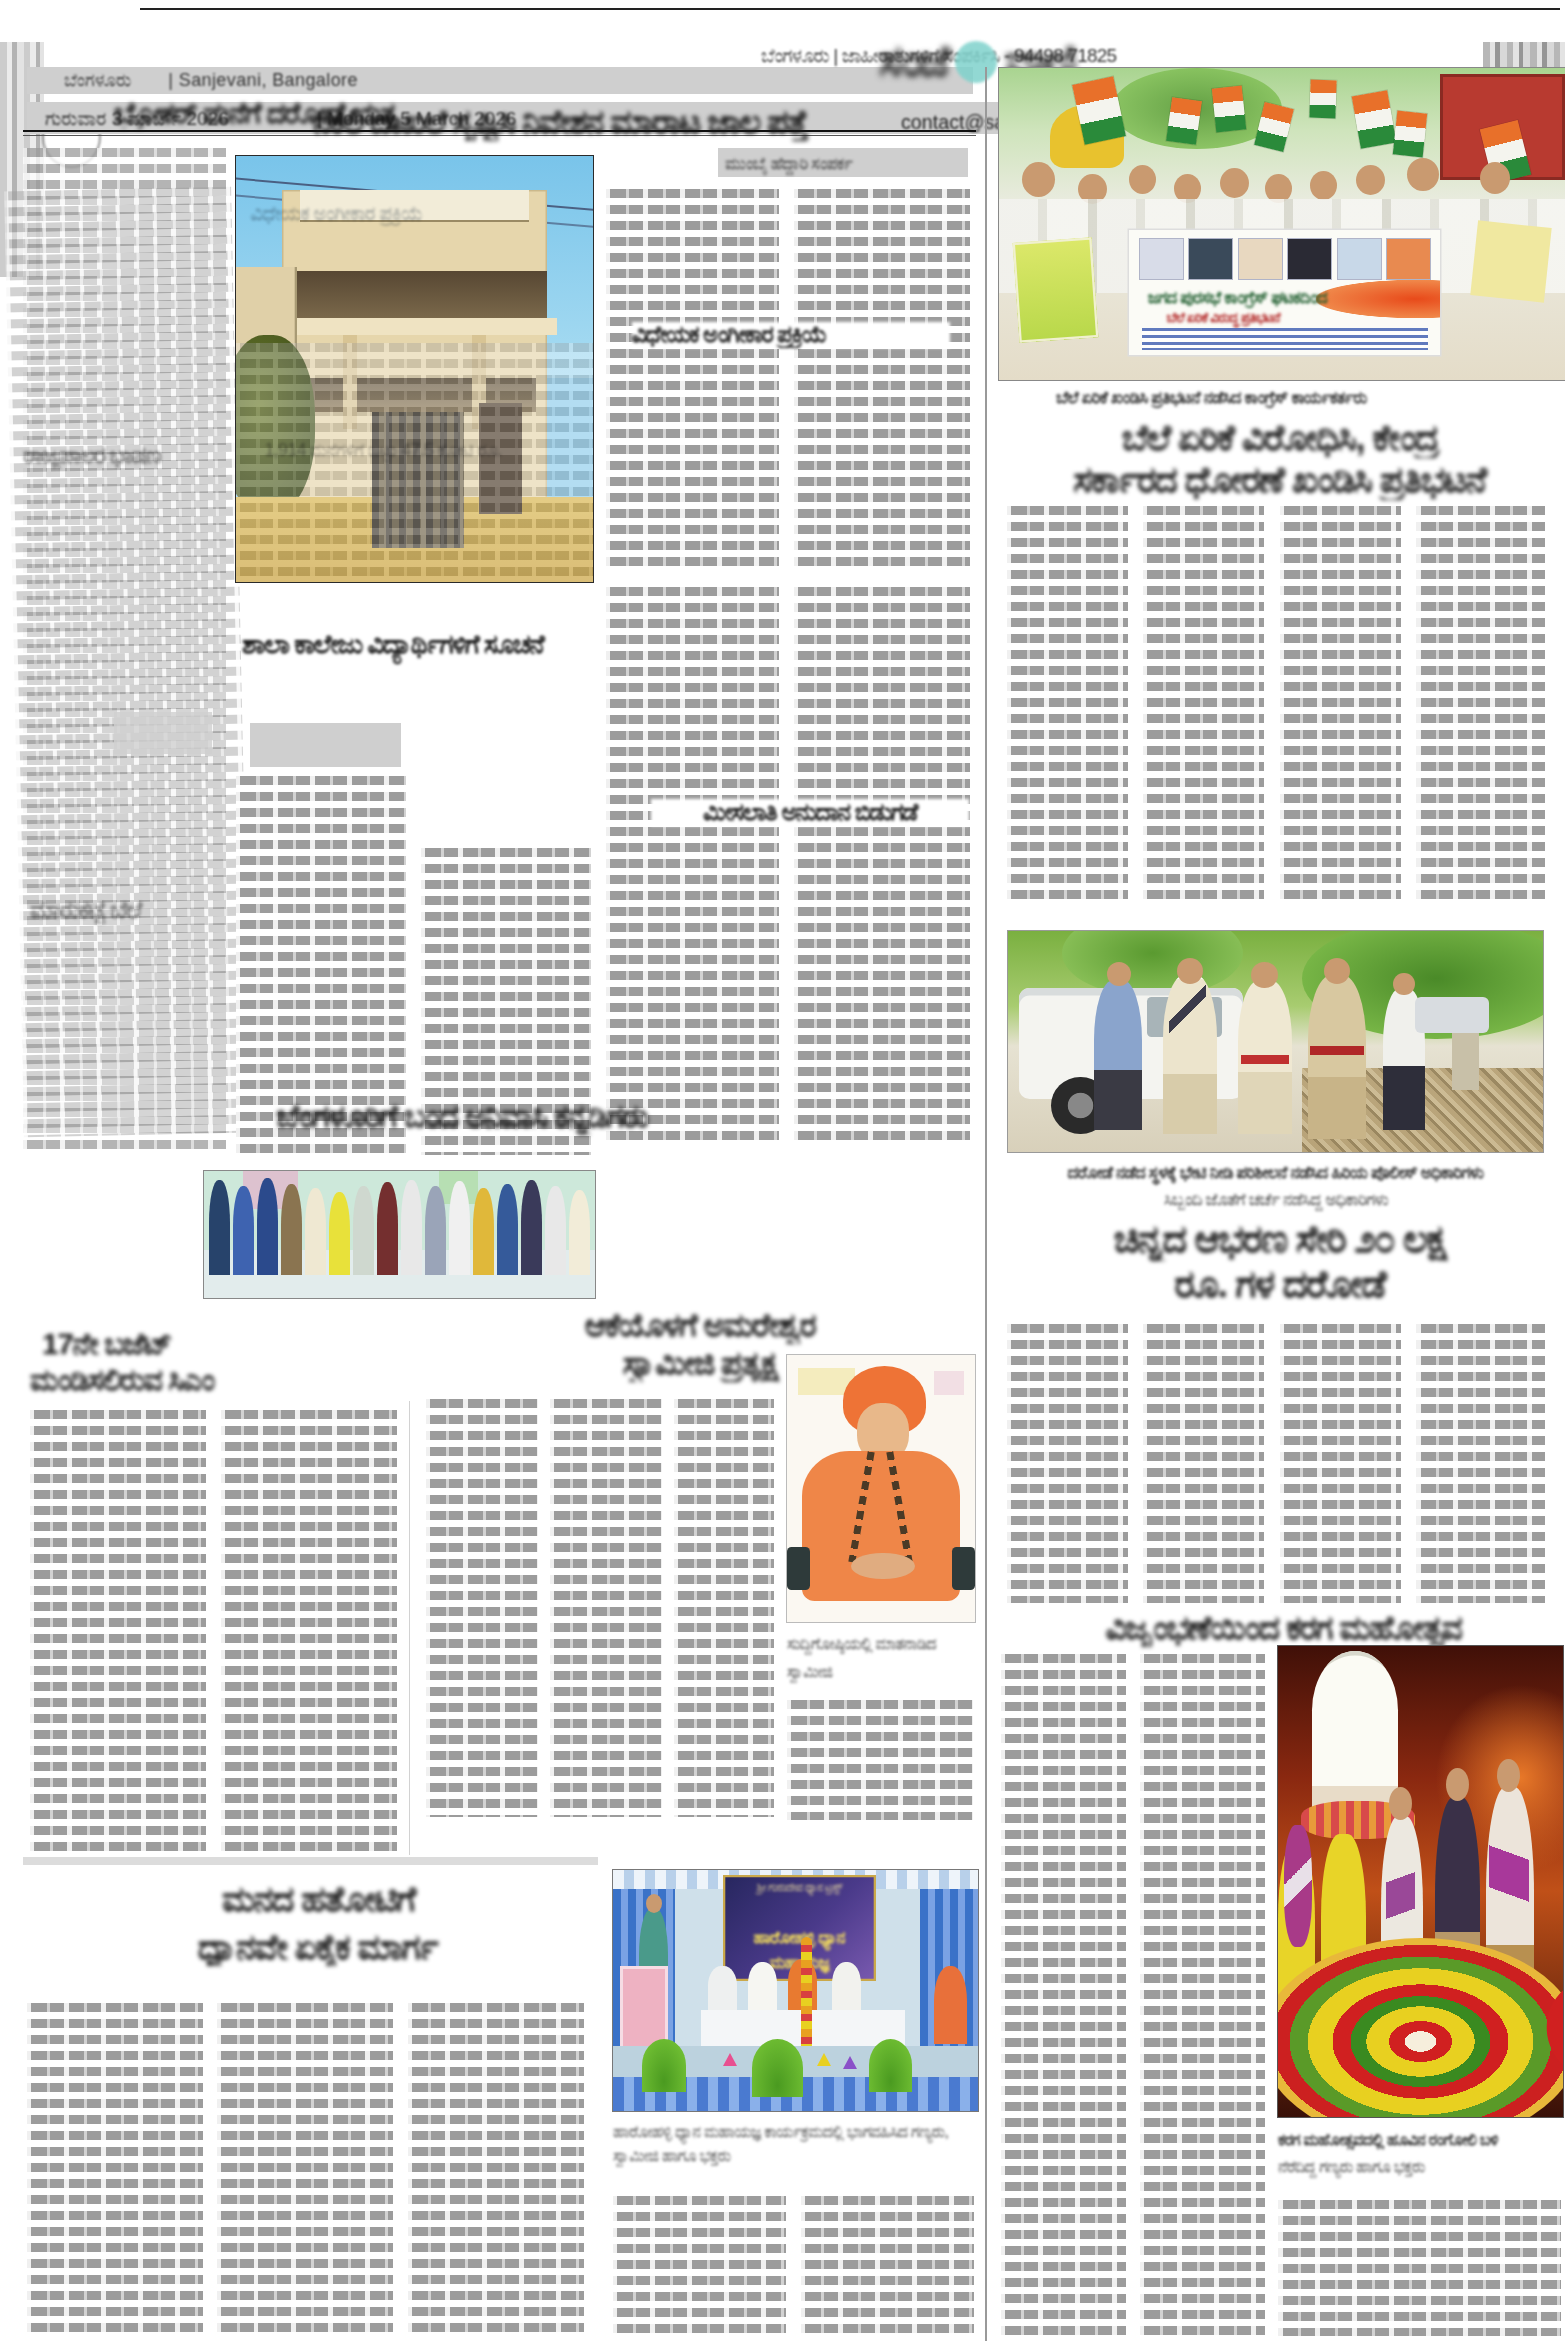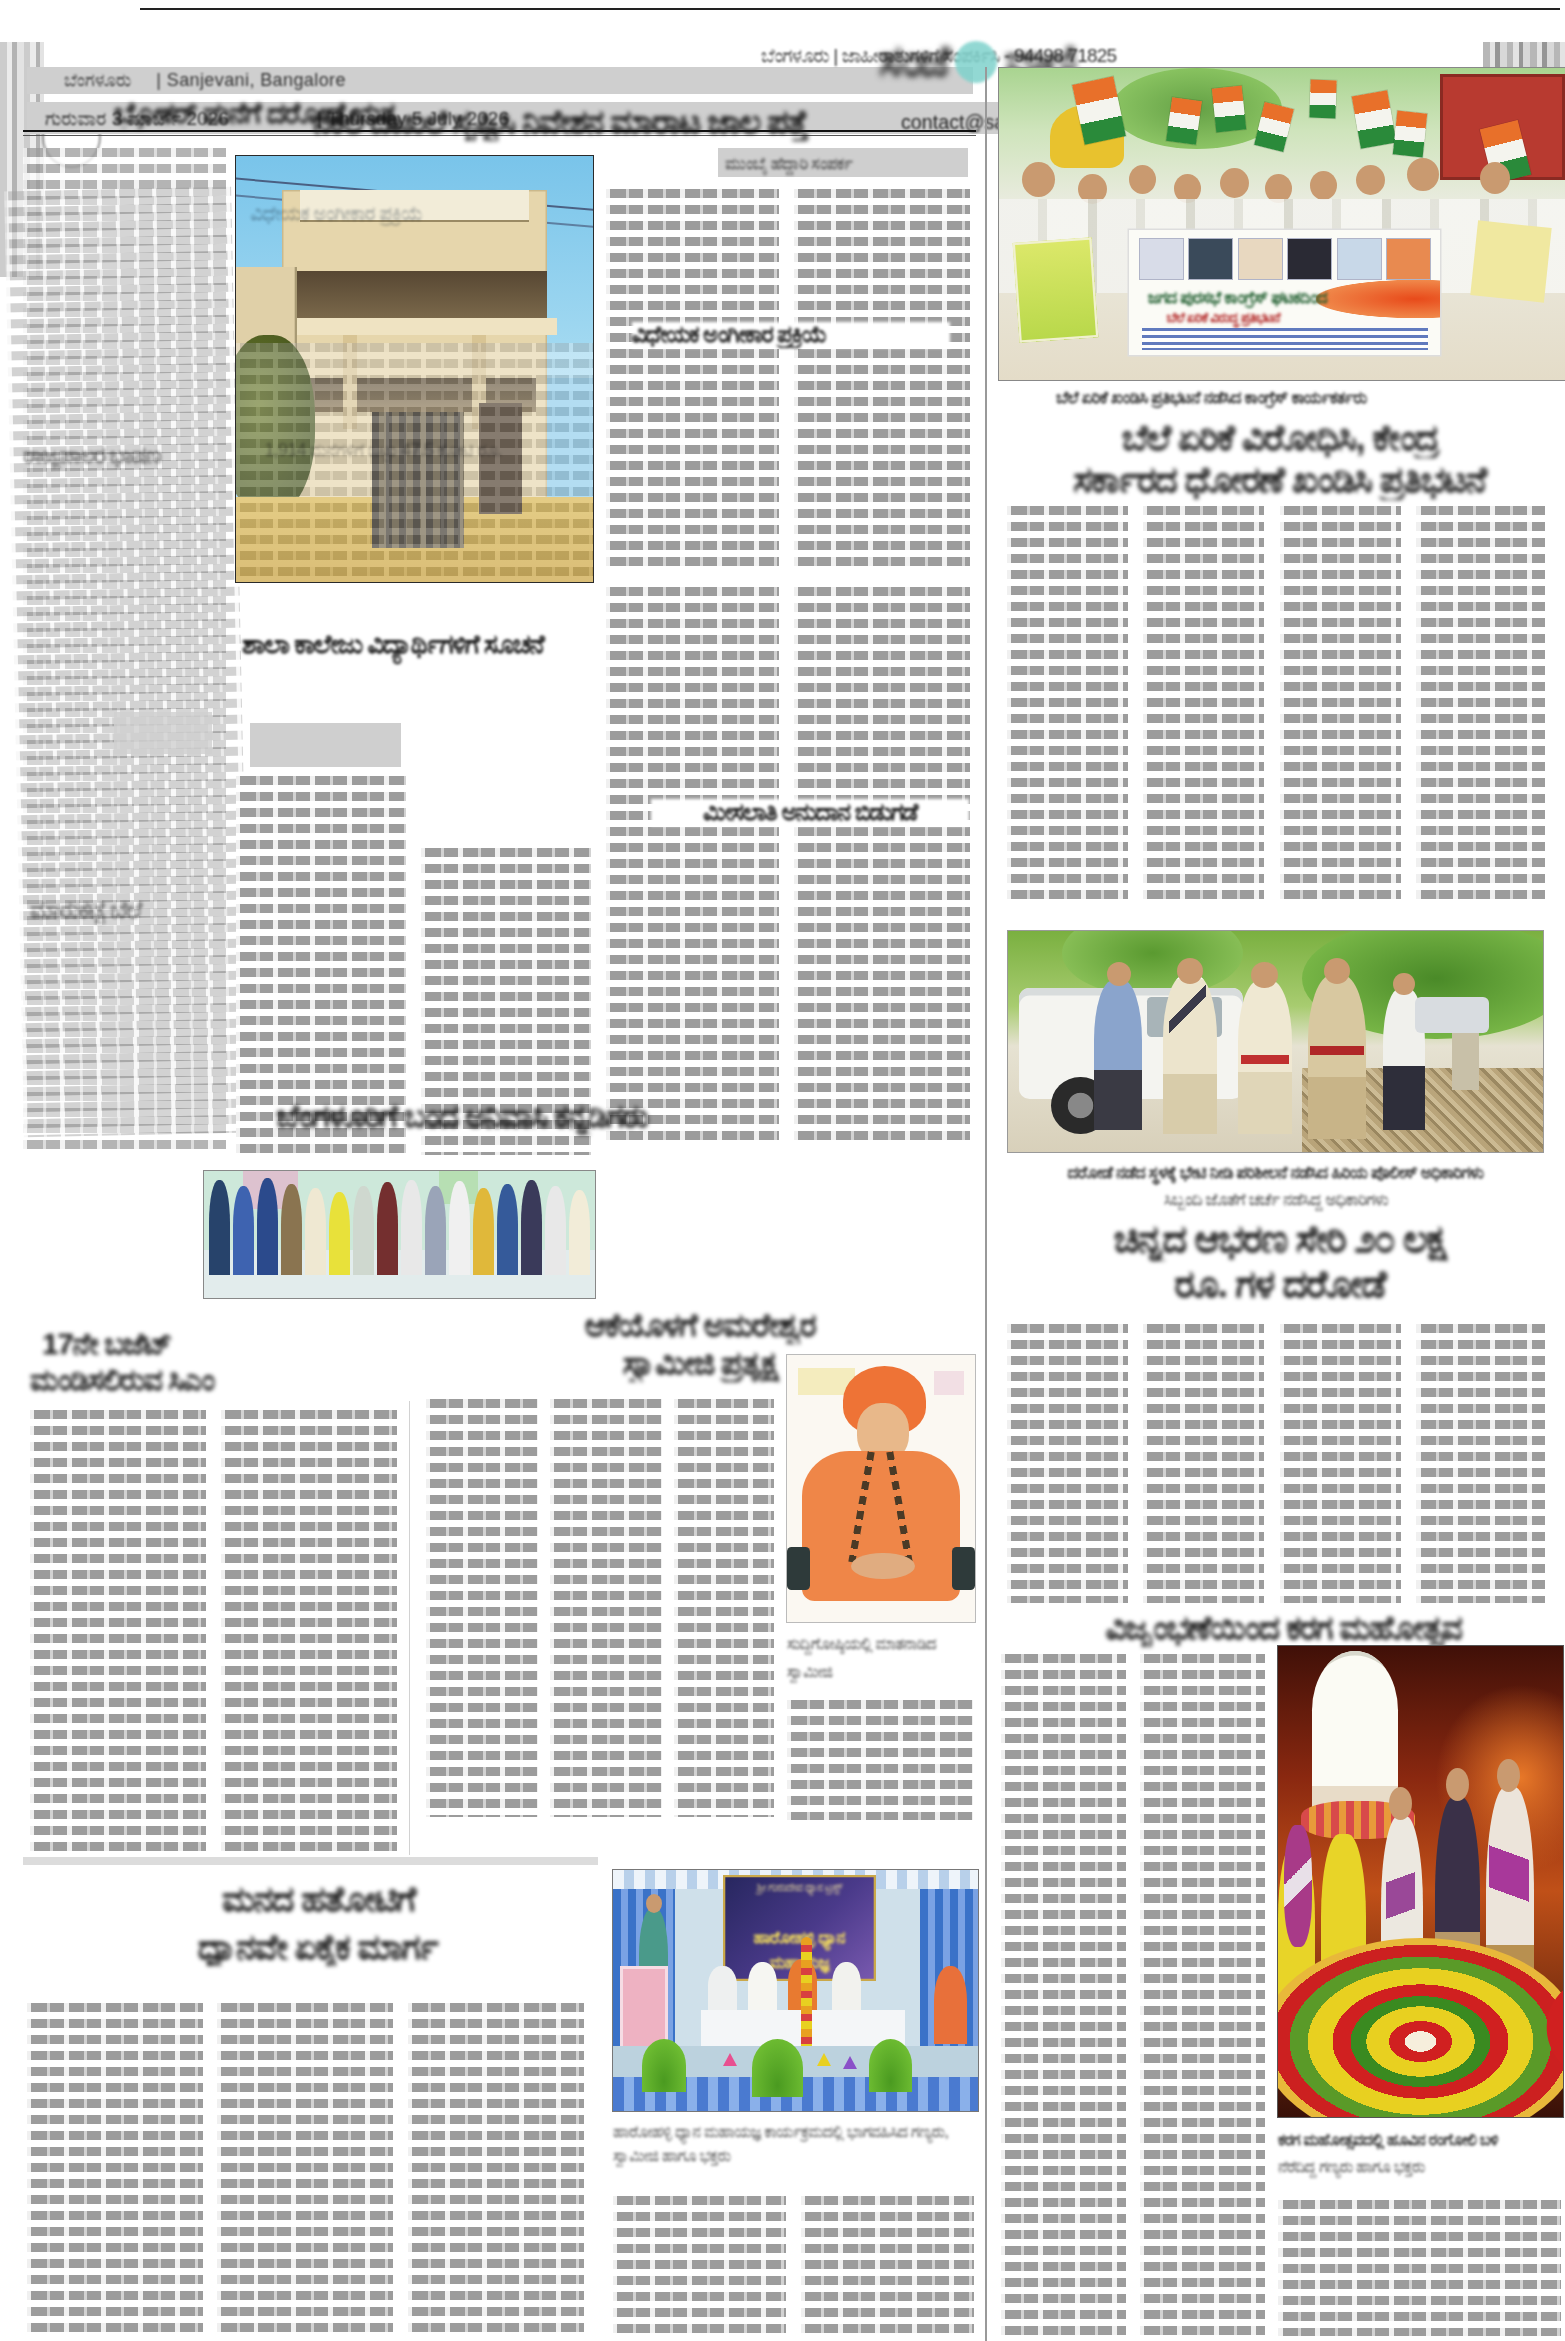--- a/index.html
+++ b/index.html
@@ -35,30 +35,30 @@
 
 <div id="paper">
 
   <div class="abs" style="left:140px;top:7.6px;width:1420px;height:2.3px;background:#222;"></div>
   <div class="abs noise" style="left:0;top:42px;width:44px;height:235px;opacity:.5;"></div>
   <div class="abs noise" style="left:1483px;top:42px;width:83px;height:140px;opacity:.7;"></div>
 
   <div class="abs graybox" style="left:26.5px;top:67px;width:946px;height:27px;"></div>
   <div class="abs" style="left:64px;top:70px;font-size:18px;color:#333;filter:blur(0.8px);">
     <span>ಬೆಂಗಳೂರು</span>
-    <span style="margin-left:20px;letter-spacing:0.4px;">| Sanjevani, Bangalore</span>
+    <span style="margin-left:32px;letter-spacing:0.4px;">| Sanjevani, Bangalore</span>
   </div>
   <div class="abs" style="left:42px;top:106px;width:55px;height:58px;border:2.3px solid #7a7a7a;border-radius:50%;filter:blur(1.1px);opacity:.8;"></div>
 
   <div class="abs" style="left:761px;top:45px;width:485px;font-size:19px;color:#333;filter:blur(1.1px);letter-spacing:-0.8px;white-space:nowrap;">ಬೆಂಗಳೂರು | ಜಾಹೀರಾತುಗಳಿಗೆ ಸಂಪರ್ಕಿಸಿ - 94498 71825</div>
 
   <div class="abs graybox" style="left:26.5px;top:102px;width:1193px;height:32px;"></div>
   <div class="abs" style="left:45px;top:108px;font-size:19px;color:#2a2a2a;filter:blur(0.9px);white-space:nowrap;">
     <span>ಗುರುವಾರ 3 ಮಾರ್ಚ್ 2026</span>
-    <span style="margin-left:83px;">|  Thursday  5  July  2026</span>
+    <span style="margin-left:83px;">|  Monday  5  March  2026</span>
   </div>
   <div class="abs" style="left:901px;top:111px;font-size:19.7px;color:#222;filter:blur(0.8px);">contact@sanjevani.com</div>
 
   <div class="abs" style="left:787px;top:36px;width:379px;height:59px;text-align:center;">
     <span style="font-size:44px;font-weight:bold;color:#222;filter:blur(3px);letter-spacing:-3px;vertical-align:middle;">ಸಂಜೆ</span>
     <span style="display:inline-block;width:42px;height:42px;border-radius:50%;background:#7fd2cc;opacity:.85;vertical-align:middle;margin:0 4.5px;filter:blur(1.5px);"></span>
     <span style="font-size:44px;font-weight:bold;color:#222;filter:blur(3px);letter-spacing:-3px;vertical-align:middle;">ವಾಣಿ</span>
   </div>
 
   <div class="abs" style="left:23px;top:130px;width:953px;height:1.5px;background:#111;"></div>

